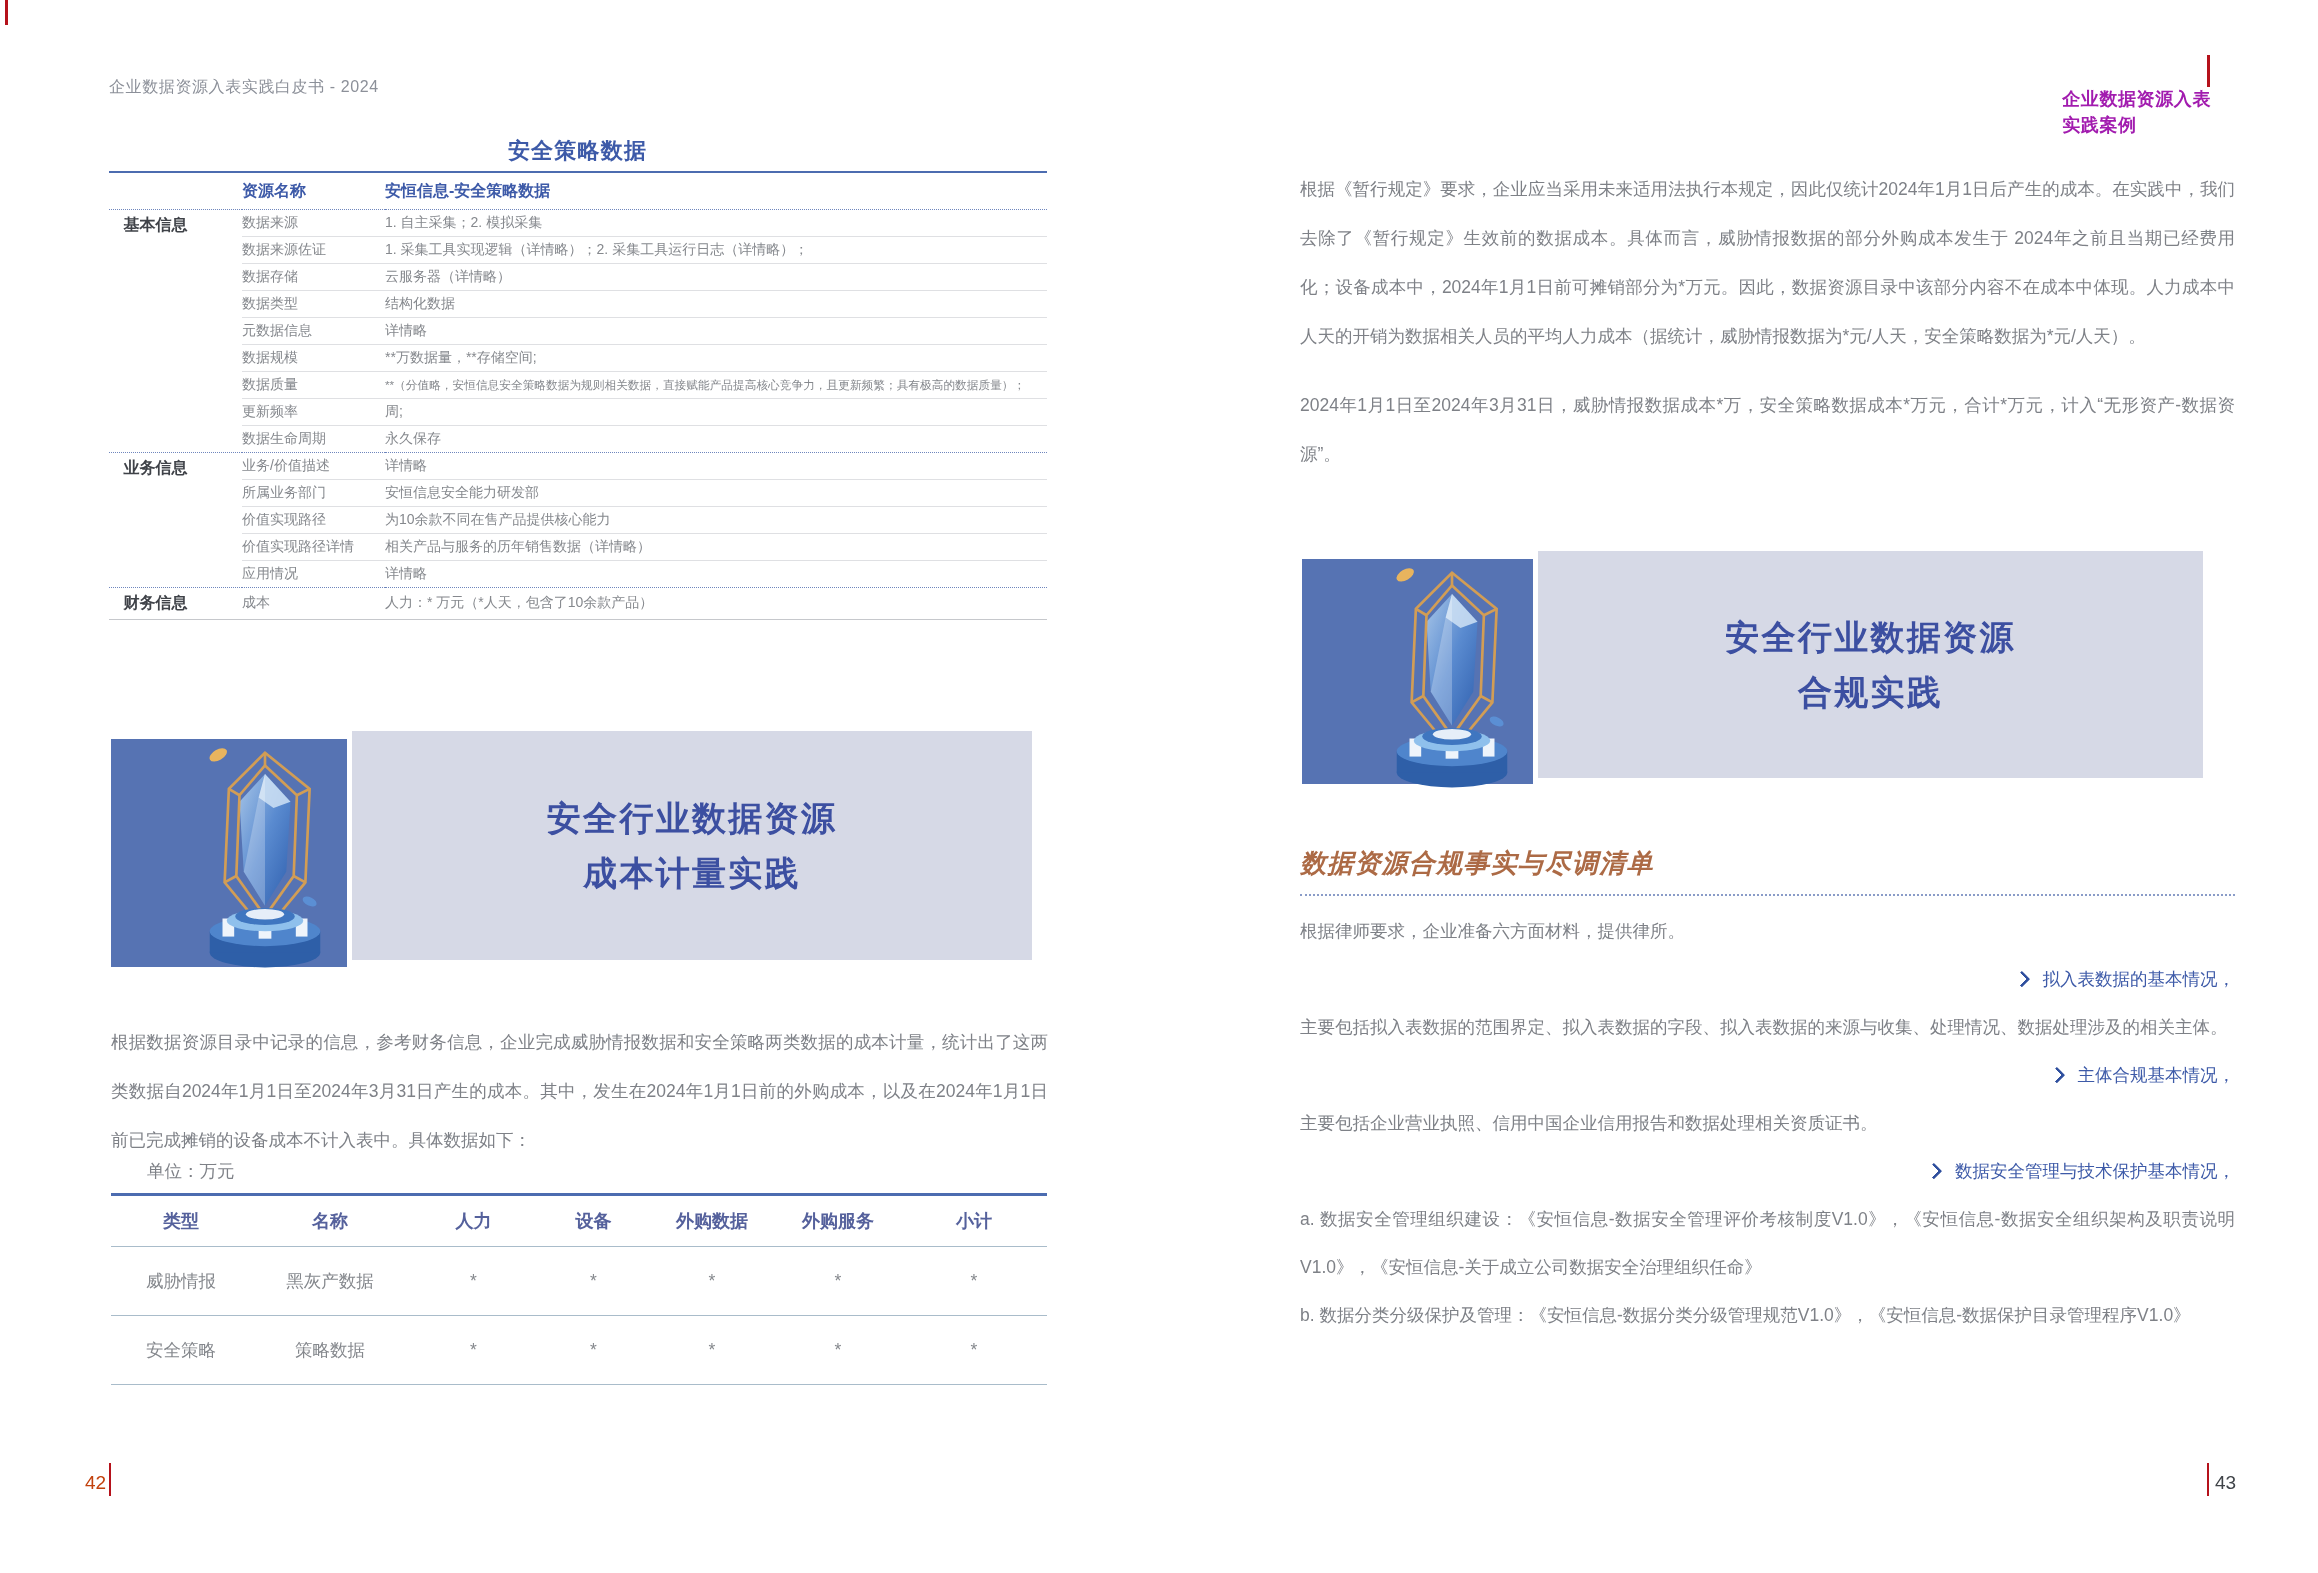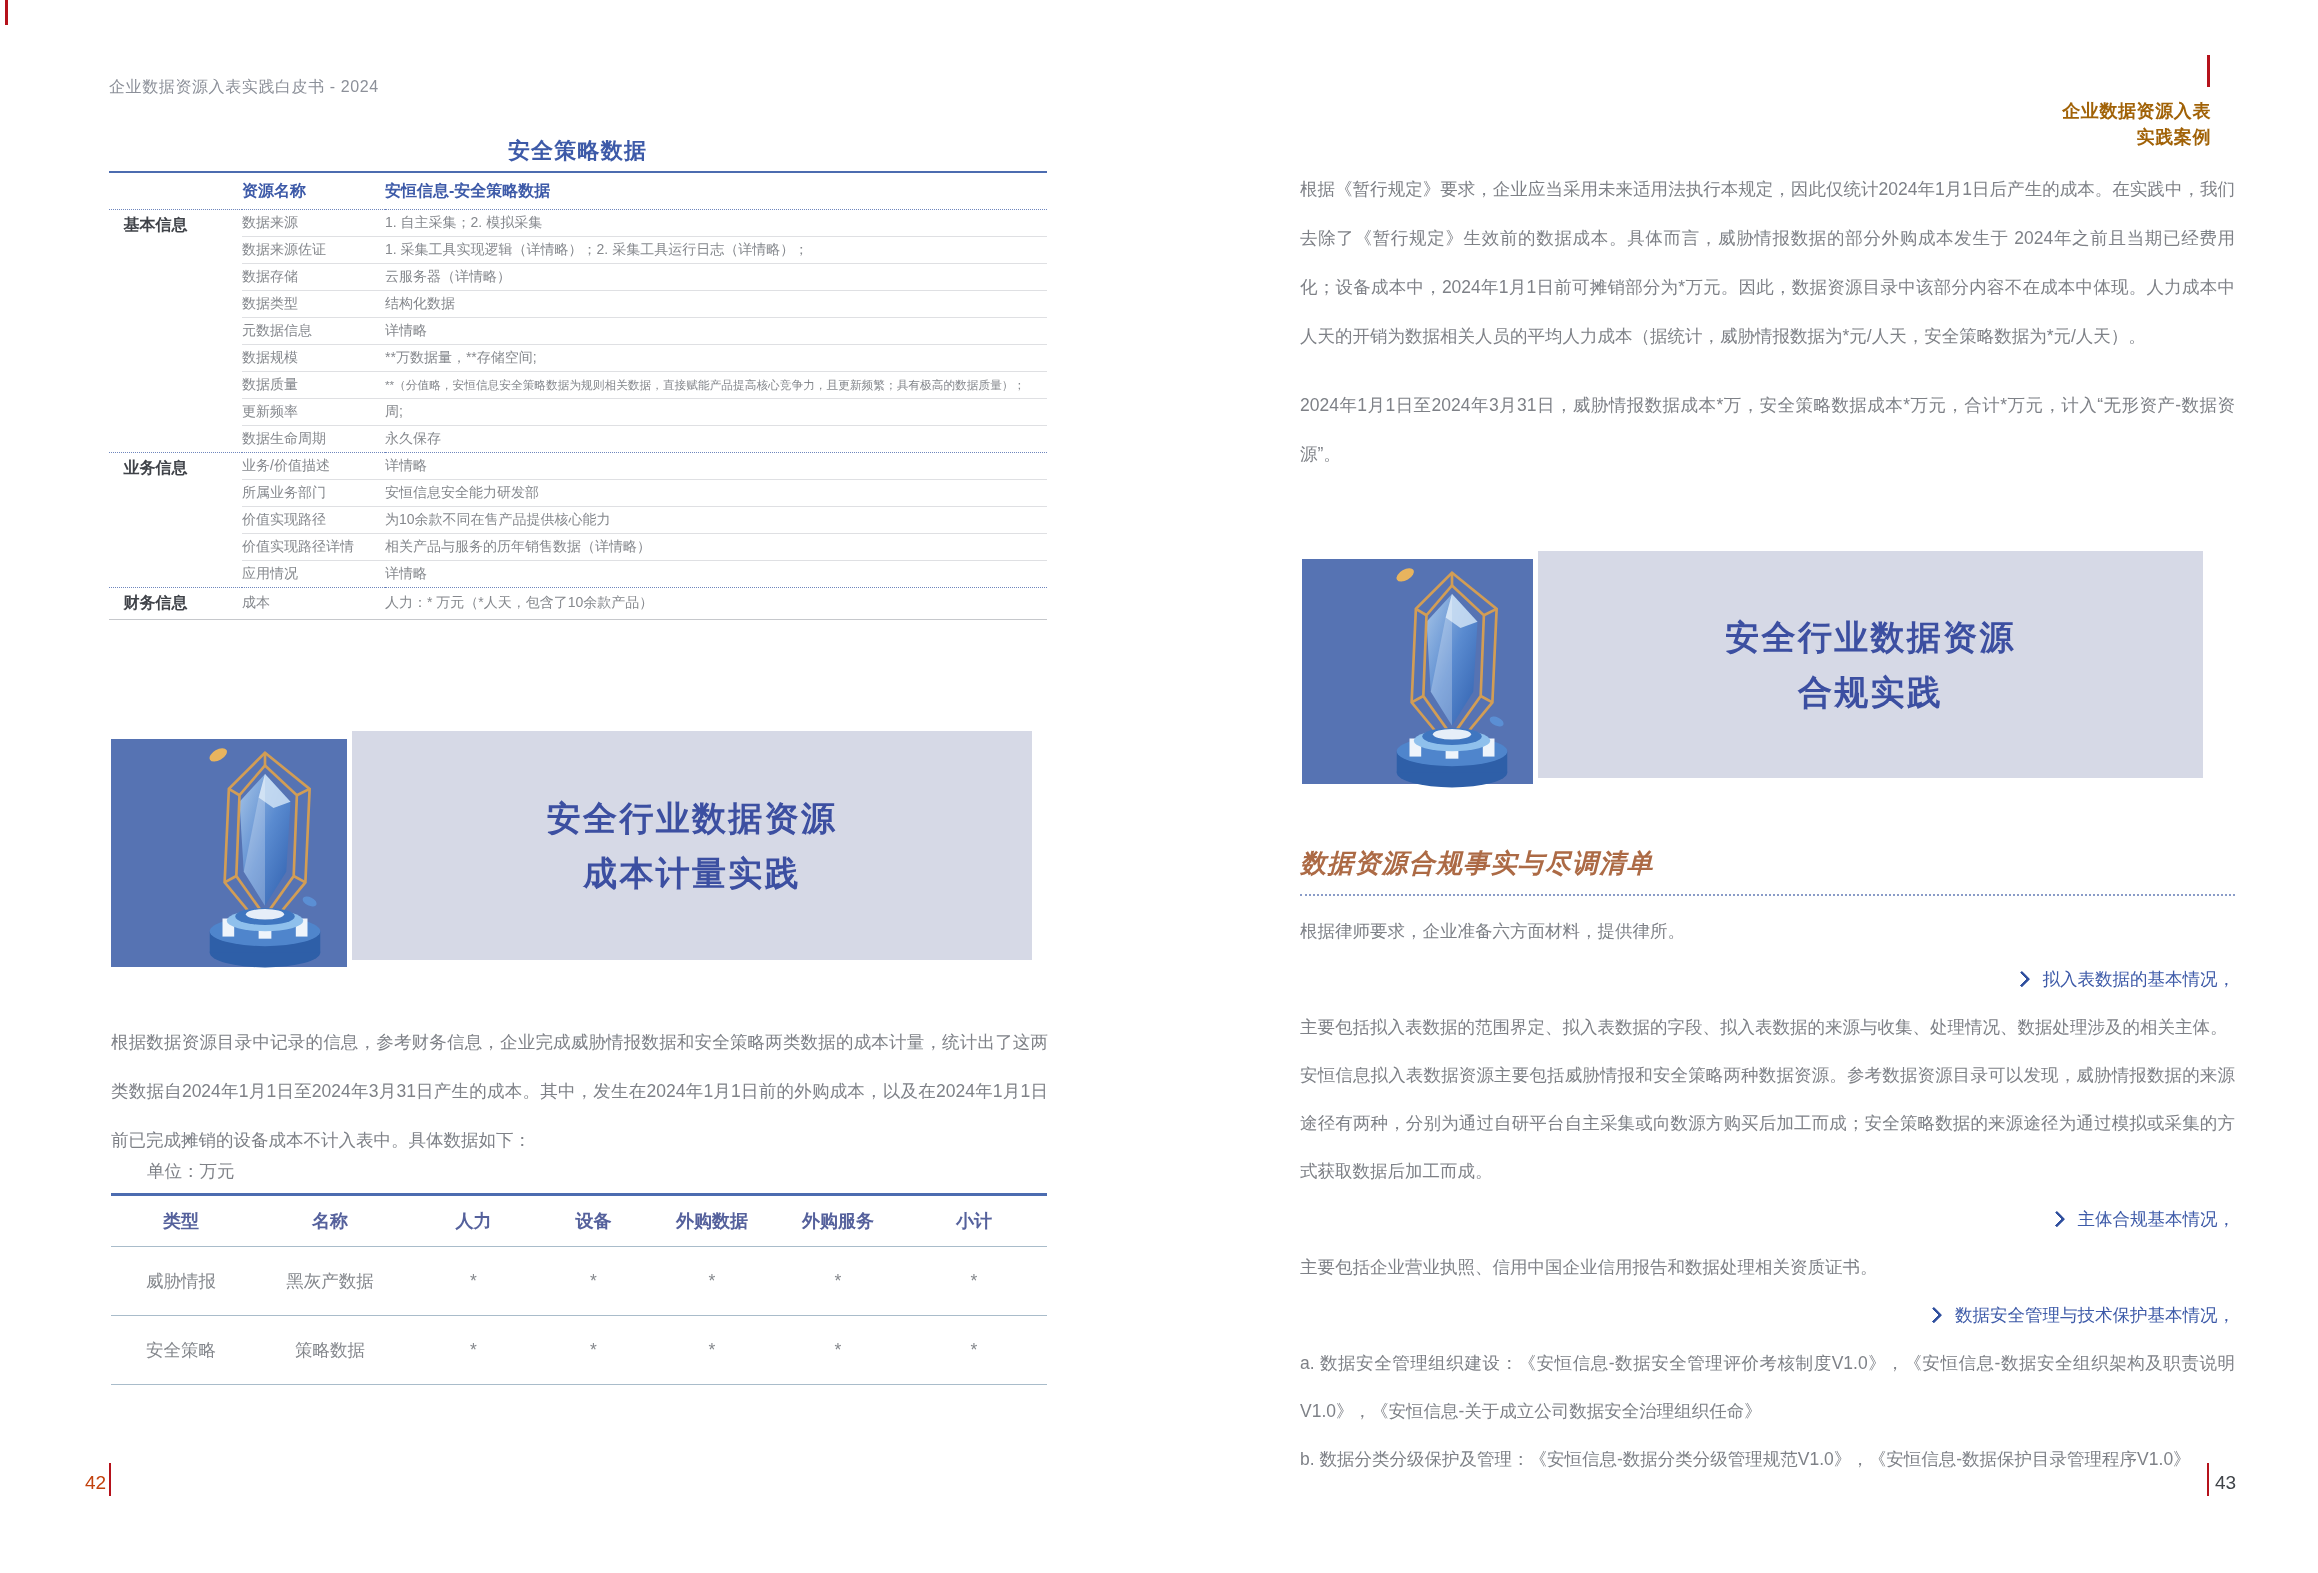--- a/index.html
+++ b/index.html
@@ -11,22 +11,22 @@
   }
   .page { position:absolute; top:0; height:1573px; overflow:hidden; }
   .page-left  { left:0;     width:1159px; }
   .page-right { left:1160px; width:1159px; }
 
   
   .redmark { position:absolute; background:#b5121b; }
 
   
   .pl-header { position:absolute; left:109px; top:77px; font-size:16px; color:#8c9099; letter-spacing:0.6px; }
-  .pr-header { position:absolute; right:108px; top:86px; text-align:right;
-               font-size:18px; font-weight:bold; color:#a16207; line-height:26px; letter-spacing:0.6px;margin-top:12px; }
+  .pr-header { position:absolute; right:108px; top:86px; text-align:left;
+               font-size:18px; font-weight:bold; color:#a21caf; line-height:26px; letter-spacing:0.6px; }
 
   
   .rtable-title { position:absolute; left:109px; top:136px; width:937px; text-align:center;
                   font-size:22px; font-weight:bold; color:#3d5aa8; letter-spacing:1.2px; }
   .rtable-wrap { position:absolute; left:109px; top:171px; width:937px; }
   table.rtable { border-collapse:collapse; width:937px; table-layout:fixed;
                  border-top:2.3px solid #4c6cb0; border-bottom:0.6px solid #c6c8cc; }
   table.rtable col.c-group { width:133px; }
   table.rtable col.c-label { width:143px; }
   table.rtable col.c-value { width:662px; }
@@ -317,21 +317,20 @@
   </div>
 
   <div class="pr-section-head">数据资源合规事实与尽调清单</div>
   <div class="pr-dotline"></div>
 
   <div class="pr-flow">
     <p>根据律师要求，企业准备六方面材料，提供律所。</p>
 
     <p class="bullet-line"><span class="chev"></span><span>拟入表数据的基本情况，</span></p>
     <p>主要包括拟入表数据的范围界定、拟入表数据的字段、拟入表数据的来源与收集、处理情况、数据处理涉及的相关主体。</p>
-    <p>安恒信息拟入表数据资源主要包括威胁情报和安全策略两种数据资源。参考数据资源目录可以发现，威胁情报数据的来源途径有两种，分别为通过自研平台自主采集或向数源方购买后加工而成；安全策略数据的来源途径为通过模拟或采集的方式获取数据后加工而成。</p>
 
     <p class="bullet-line"><span class="chev"></span><span>主体合规基本情况，</span></p>
     <p>主要包括企业营业执照、信用中国企业信用报告和数据处理相关资质证书。</p>
 
     <p class="bullet-line"><span class="chev"></span><span>数据安全管理与技术保护基本情况，</span></p>
     <p>a. 数据安全管理组织建设：《安恒信息-数据安全管理评价考核制度V1.0》，《安恒信息-数据安全组织架构及职责说明V1.0》，《安恒信息-关于成立公司数据安全治理组织任命》</p>
     <p>b. 数据分类分级保护及管理：《安恒信息-数据分类分级管理规范V1.0》，《安恒信息-数据保护目录管理程序V1.0》</p>
   </div>
 
   <div class="redmark" style="left:1047px; top:1463px; width:2.3px; height:33px;"></div>

